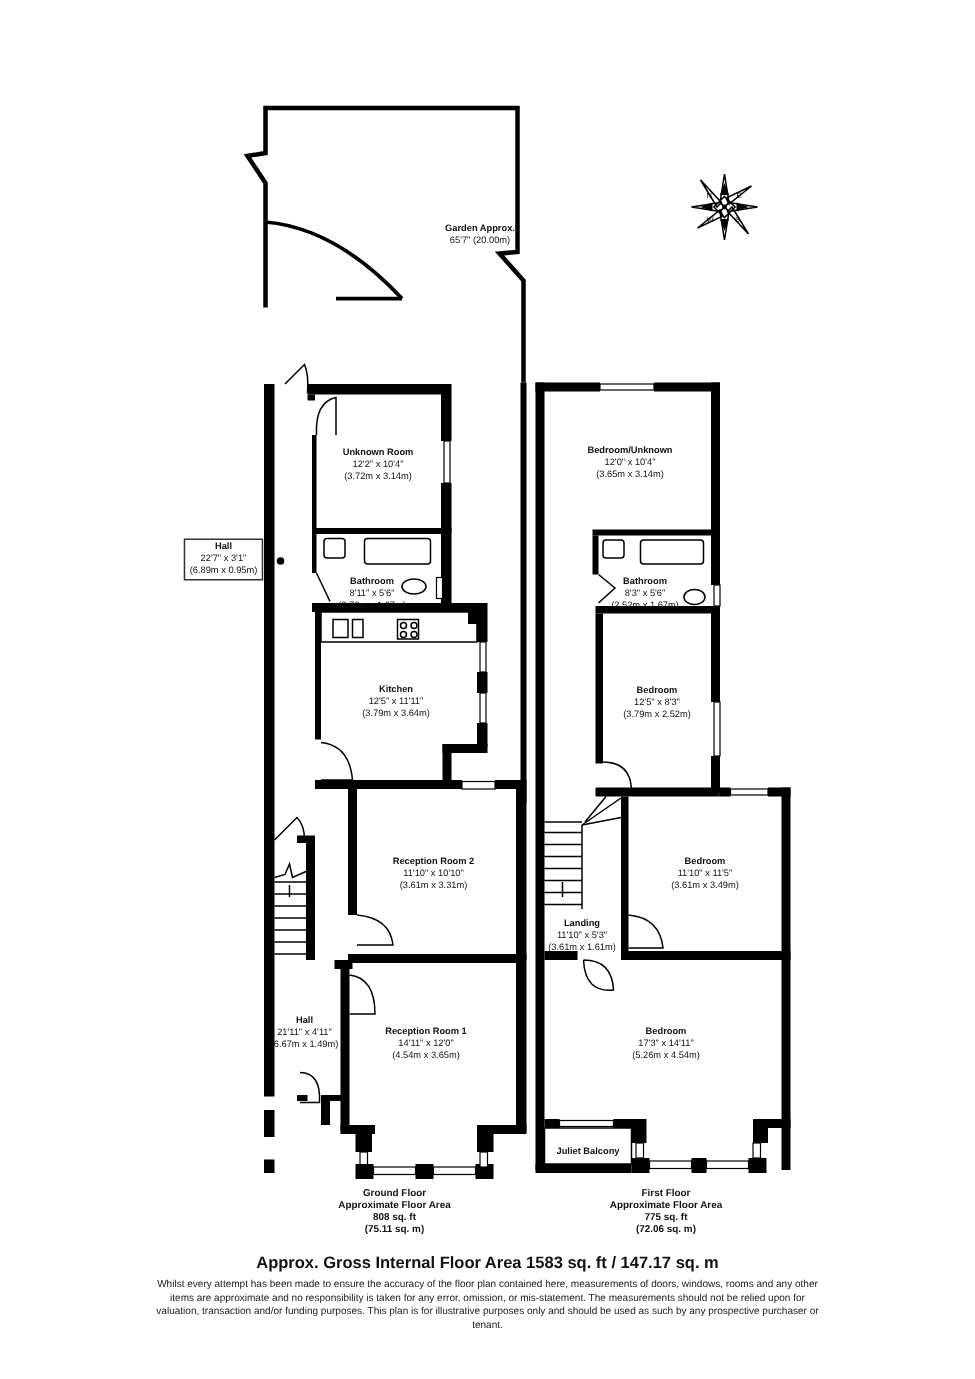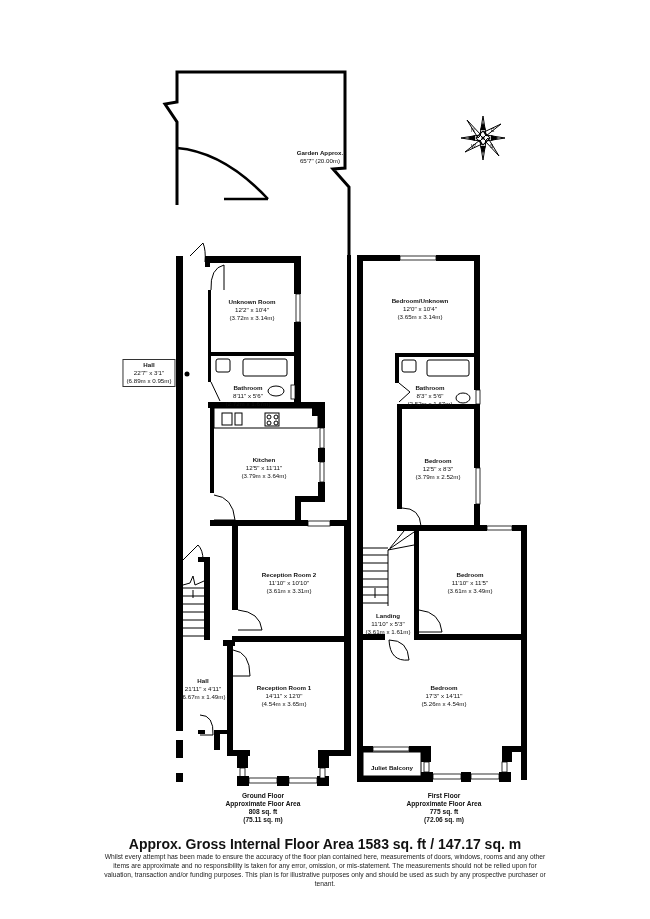--- a/index.html
+++ b/index.html
@@ -7,21 +7,21 @@
   svg.plan { position: absolute; left: 0; top: 0; }
   .wall { fill: #000; }
   .thin { stroke: #000; stroke-width: 1; fill: none; }
   .win { fill: #fff; stroke: #000; stroke-width: 0.8; }
   .lbl { position: absolute; text-align: center; font-size: 6.2px; line-height: 8px; white-space: nowrap; transform: translateX(-50%); }
   .lbl .nm { font-weight: bold; display: block; }
   .lbl .d { display: block; }
   .box { border: 1px solid #333; background: #fff; padding: 1px 3px; }
   .floor-area { position: absolute; text-align: center; font-size: 6.6px; line-height: 8px; font-weight: bold; transform: translateX(-50%); white-space: nowrap; }
   .floor-area span { display: block; }
-  .gross { position: absolute; left: 0; width: 650px; top: 836px; text-align: center; font-size: 14px; font-weight: bold; }
+  .gross { position: absolute; left: 0; width: 650px; top: 836px; text-align: center; font-size: 11px; font-weight: bold; }
   .disclaimer { position: absolute; left: 100px; width: 450px; top: 852px; text-align: center; font-size: 6.7px; line-height: 9px; color: #222; }
   .compass-lbl { font-size: 5px; font-family: "Liberation Sans", sans-serif; }
 </style>
 </head>
 <body>
 
 <svg class="plan" width="650" height="919" viewBox="0 0 650 919" xmlns="http://www.w3.org/2000/svg">
 
   <g>
     <polyline class="thin" style="stroke-width:3" points="177,205 177,122 165,104 177,102 177,72 345,72 345,168 333,169 349,187 349,255"></polyline>

